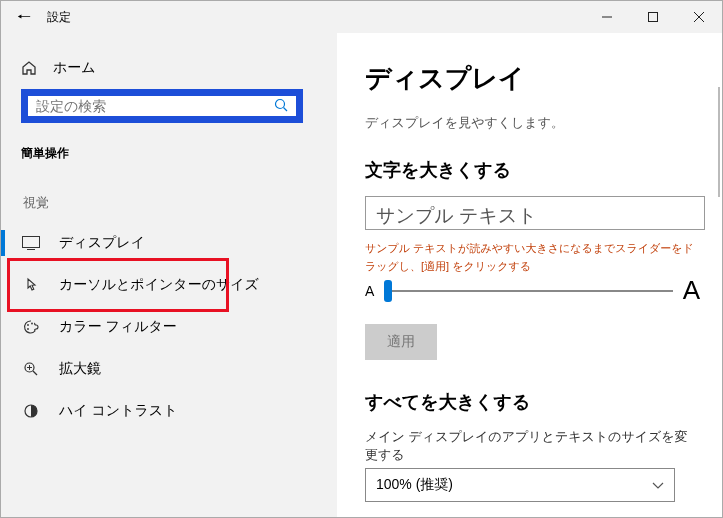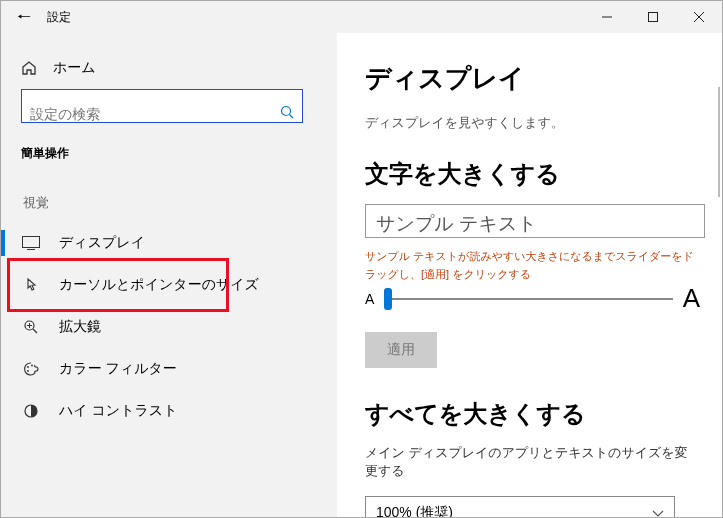--- a/index.html
+++ b/index.html
@@ -9,43 +9,43 @@
   .titlebar .left { display:flex; align-items:center; gap:16px; padding-left:16px;}
   .titlebar .back { font-size:16px; line-height:1;}
   .titlebar .title { font-size:12px;}
   .titlebar .spacer { flex:1; }
   .titlebar .ctl { width:46px; height:32px; display:flex; align-items:center; justify-content:center; font-size:12px;}
   .body { flex:1; display:flex; min-height:0;}
   .sidebar { width:336px; background:#f2f2f2; display:flex; flex-direction:column; padding-top:18px;}
   .home-row { display:flex; align-items:center; gap:16px; padding:8px 20px 12px 20px; font-size:14px;}
   .home-row svg{flex-shrink:0;}
   .search-wrap { padding: 0 20px 14px 20px;}
-  .search { width:282px; height:34px; border:1px solid #1d4ed8; background:#fff; display:flex; align-items:flex-end; padding:0 8px;}
+  .search { width:282px; height:34px; border:7px solid #1d4ed8; background:#fff; display:flex; align-items:center; padding:0 8px;}
   .search input { flex:1; border:none; outline:none; font-size:14px; color:#777; background:transparent;}
   .search .sicon { color:#0078d7; font-size:14px;}
   .group-title { font-size:12px; font-weight:700; padding:8px 20px 26px 20px;}
   .section-label { font-size:13px; color:#666; padding:6px 22px 10px 22px;}
   .nav-item { display:flex; align-items:center; gap:18px; height:42px; padding:0 20px; font-size:14px; position:relative;}
   .nav-item.active::before { content:""; position:absolute; left:0; top:8px; bottom:8px; width:4px; background:#0078d7;}
   .nav-item .icn { width:20px; display:flex; justify-content:center; color:#333;}
   .highlight-box { position:absolute; border:3px solid #e81123; pointer-events:none;}
   .content { flex:1; padding:28px 22px 0 28px; overflow:hidden; position:relative;}
   .content h1 { font-size:26px; font-weight:600; margin-bottom:18px;}
   .sub { font-size:13px; color:#555; margin-bottom:26px;}
-  .h2 { font-size:24px; font-weight:600; margin-bottom:14px;}
+  .h2 { font-size:18px; font-weight:600; margin-bottom:14px;}
   .sample-box { width:340px; height:34px; border:1px solid #999; padding:6px 10px; font-size:19px; color:#555; margin-bottom:10px;}
   .tip { font-size:11px; color:#c2410c; line-height:1.6; max-width:348px;}
   .slider-row { display:flex; align-items:center; gap:10px; margin-bottom:18px; max-width:340px;}
   .sA { font-size:14px;}
   .bA { font-size:26px;}
   .slider { flex:1; height:20px; position:relative;}
   .track { position:absolute; left:0; right:0; top:50%; height:2px; background:#888; transform:translateY(-50%);}
   .thumb { position:absolute; left:0; top:50%; width:8px; height:22px; background:#0078d7; transform:translate(0,-50%); border-radius:3px;}
   .apply { width:72px; height:36px; background:#ccc; color:#777; font-size:14px; border:none; margin-bottom:30px;}
-  .desc { font-size:13px; color:#333; margin-bottom:16px;}
+  .desc { font-size:13px; color:#333; margin-bottom:4px;}
   .dropdown { width:310px; height:34px; border:1px solid #888; display:flex; align-items:center; justify-content:space-between; padding:0 10px; font-size:14px;}
   .scroll-ind { position:absolute; right:2px; top:54px; width:2px; height:110px; background:#bbb;}
 </style>
 </head>
 <body>
 
 <div class="window">
   <div class="titlebar">
     <div class="left">
       <div class="back">🠐</div>
@@ -110,39 +110,39 @@
               </svg>
             </span>
           <span>カーソルとポインターのサイズ</span>
         </div>
         <div class="highlight-box" style="left:6px; right:108px; top:-6px; bottom:-6px;"></div>
       </div>
 
       <div class="nav-item">
         <span class="icn">
             <svg width="16" height="16" viewBox="0 0 16 16">
+              <path d="M8 2 a6 6 0 1 0 4 10 c-1-1 0-2 1-2 a2 2 0 0 0 0-4 c-1 0-2-1-1-2" fill="none" stroke="#333" stroke-width="1.1"></path>
+              <circle cx="5" cy="6" r="0.9" fill="#333"></circle>
+              <circle cx="5" cy="10" r="0.9" fill="#333"></circle>
+              <circle cx="9" cy="4.5" r="0.9" fill="#333"></circle>
+            </svg>
+          </span>
+        <span>カラー フィルター</span>
+      </div>
+
+      <div class="nav-item">
+        <span class="icn">
+            <svg width="16" height="16" viewBox="0 0 16 16">
               <circle cx="6.5" cy="6.5" r="4.5" fill="none" stroke="#333" stroke-width="1.2"></circle>
               <line x1="10" y1="10" x2="14" y2="14" stroke="#333" stroke-width="1.2"></line>
               <line x1="4" y1="6.5" x2="9" y2="6.5" stroke="#333"></line>
               <line x1="6.5" y1="4" x2="6.5" y2="9" stroke="#333"></line>
             </svg>
           </span>
         <span>拡大鏡</span>
-      </div>
-
-      <div class="nav-item">
-        <span class="icn">
-            <svg width="16" height="16" viewBox="0 0 16 16">
-              <path d="M8 2 a6 6 0 1 0 4 10 c-1-1 0-2 1-2 a2 2 0 0 0 0-4 c-1 0-2-1-1-2" fill="none" stroke="#333" stroke-width="1.1"></path>
-              <circle cx="5" cy="6" r="0.9" fill="#333"></circle>
-              <circle cx="5" cy="10" r="0.9" fill="#333"></circle>
-              <circle cx="9" cy="4.5" r="0.9" fill="#333"></circle>
-            </svg>
-          </span>
-        <span>カラー フィルター</span>
       </div>
 
       <div class="nav-item">
         <span class="icn">
             <svg width="16" height="16" viewBox="0 0 16 16">
               <circle cx="8" cy="8" r="6" fill="none" stroke="#333" stroke-width="1.2"></circle>
               <path d="M8 2 a6 6 0 0 1 0 12 z" fill="#333"></path>
             </svg>
           </span>
         <span>ハイ コントラスト</span>

